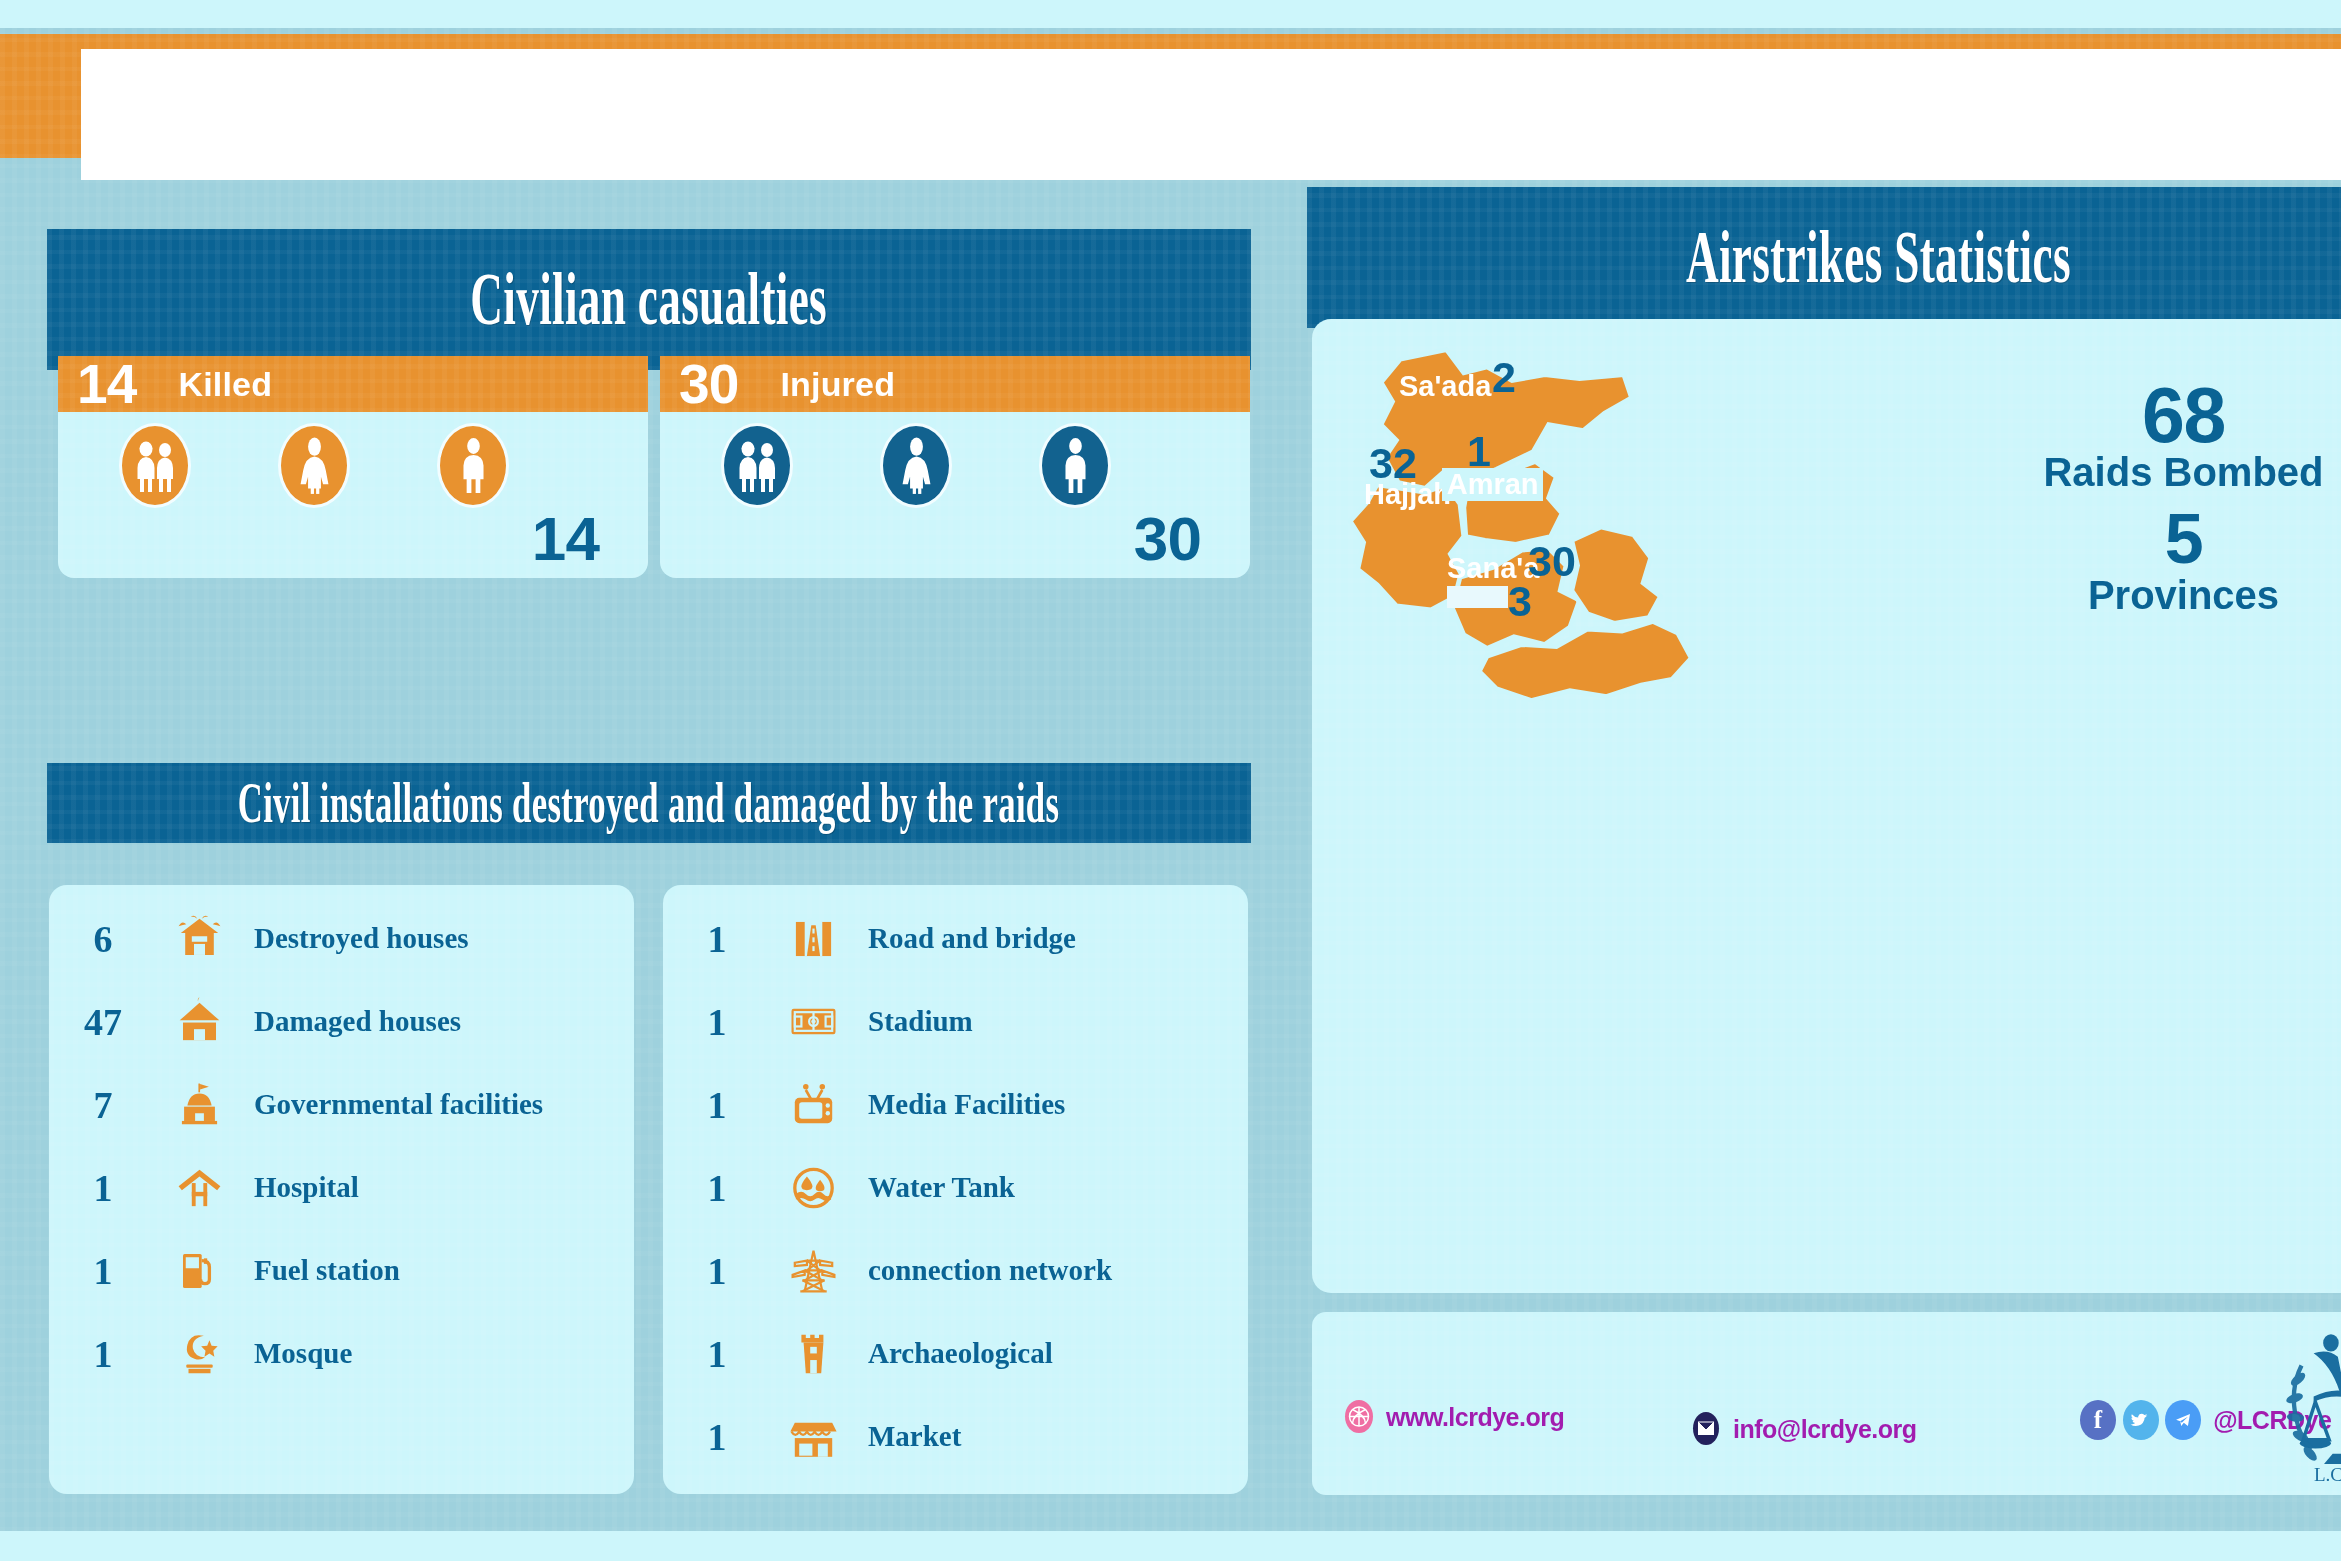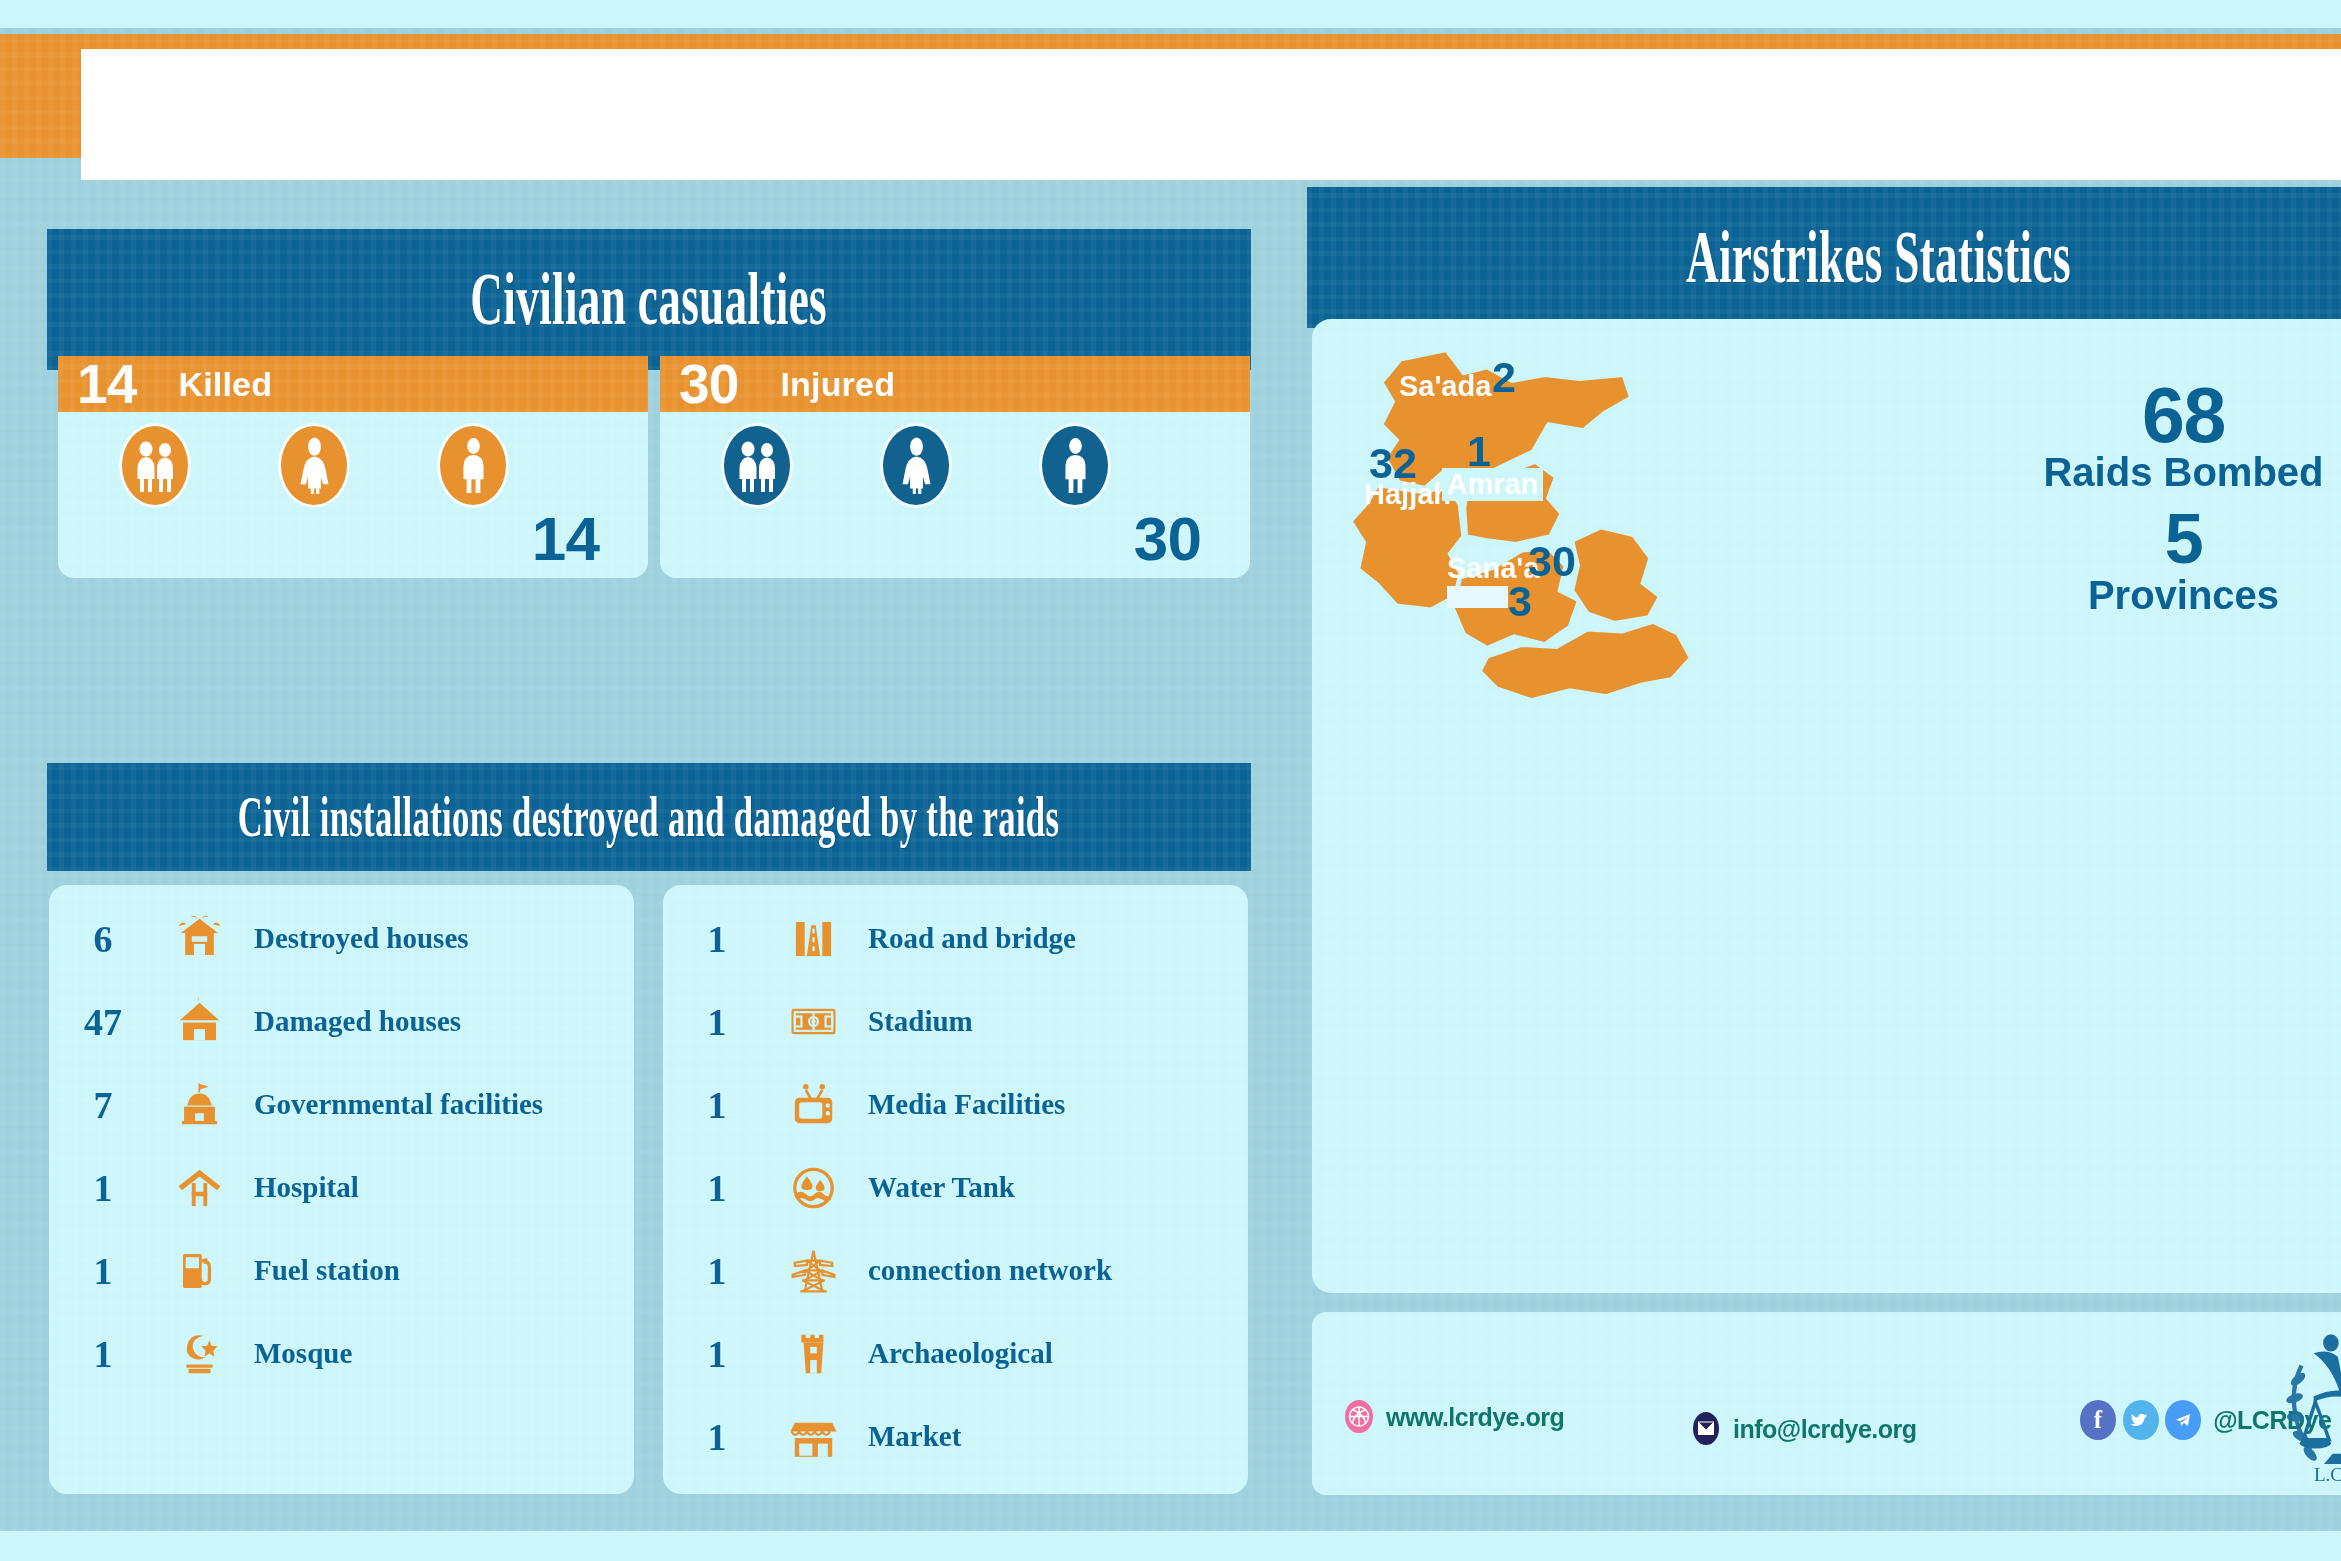--- a/index.html
+++ b/index.html
@@ -44,21 +44,21 @@
     font-weight:bold;
     letter-spacing:0.5px;
     transform:scaleX(.62);
     transform-origin:center;
     white-space:nowrap;
     text-shadow:1.4px 1.4px 0 rgba(0,0,0,.18);
   }
 
   #hdr-civ{left:47px;top:187px;width:1204px;height:141px;margin-top:42px;}
   #hdr-civ .htxt{font-size:73px;}
-  #hdr-inst{left:47px;top:763px;width:1204px;height:108px;}
+  #hdr-inst{left:47px;top:763px;width:1204px;height:80px;}
   #hdr-inst .htxt{font-size:56px;}
   #hdr-air{left:1307px;top:187px;width:1143px;height:141px;}
   #hdr-air .htxt{font-size:73px;}
 
   
   .cascard{position:absolute;width:590px;}
   #card-killed{left:47px;top:356px;padding-left:11px;}
   #card-injured{left:660px;top:356px;}
   .casbar{
     position:relative;height:56px;background:#e8922f;overflow:hidden;
@@ -149,21 +149,21 @@
     margin-top:11.2px;letter-spacing:-1.4px;
   }
 
   
   #footer{
     position:absolute;left:1312px;top:1312px;width:1134px;height:183px;
     background:#cdf6fb;border-radius:14px;overflow:hidden;
   }
   .fitem{position:absolute;display:flex;align-items:center;}
   .fitem .ftxt{
-    color:#0f766e;font-size:25px;font-weight:bold;margin-left:12px;
+    color:#a21caf;font-size:25px;font-weight:bold;margin-left:12px;
     letter-spacing:-0.5px;white-space:nowrap;
   }
   .socbadge{
     width:36px;height:40px;border-radius:50%;
     display:flex;align-items:center;justify-content:center;
     color:#fff;font-weight:bold;
   }
   #logo{position:absolute;right:13px;top:4.7px;width:173px;height:173px;}
 </style>
 </head>

